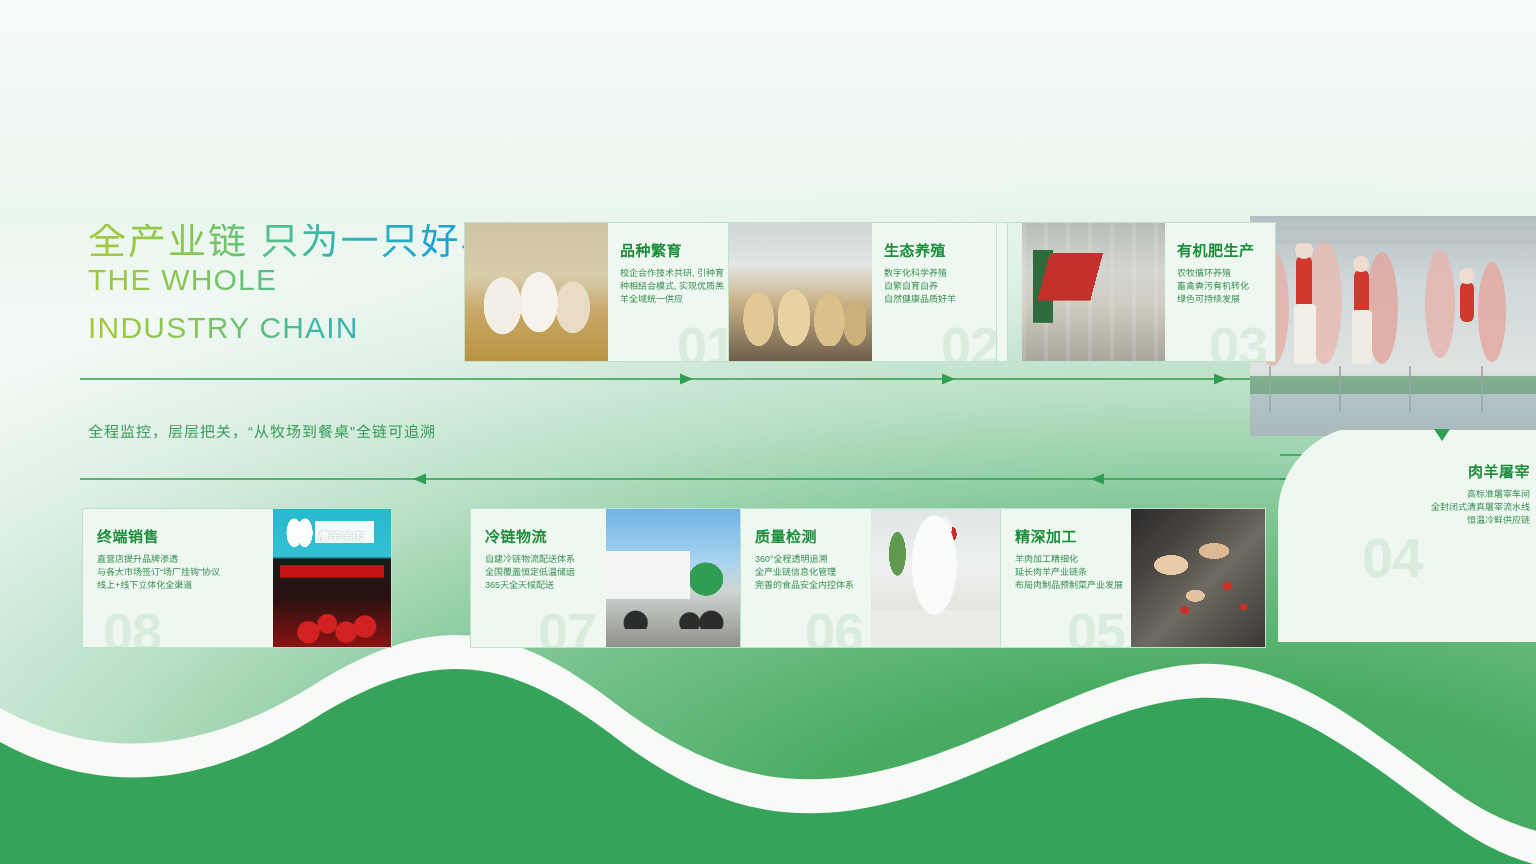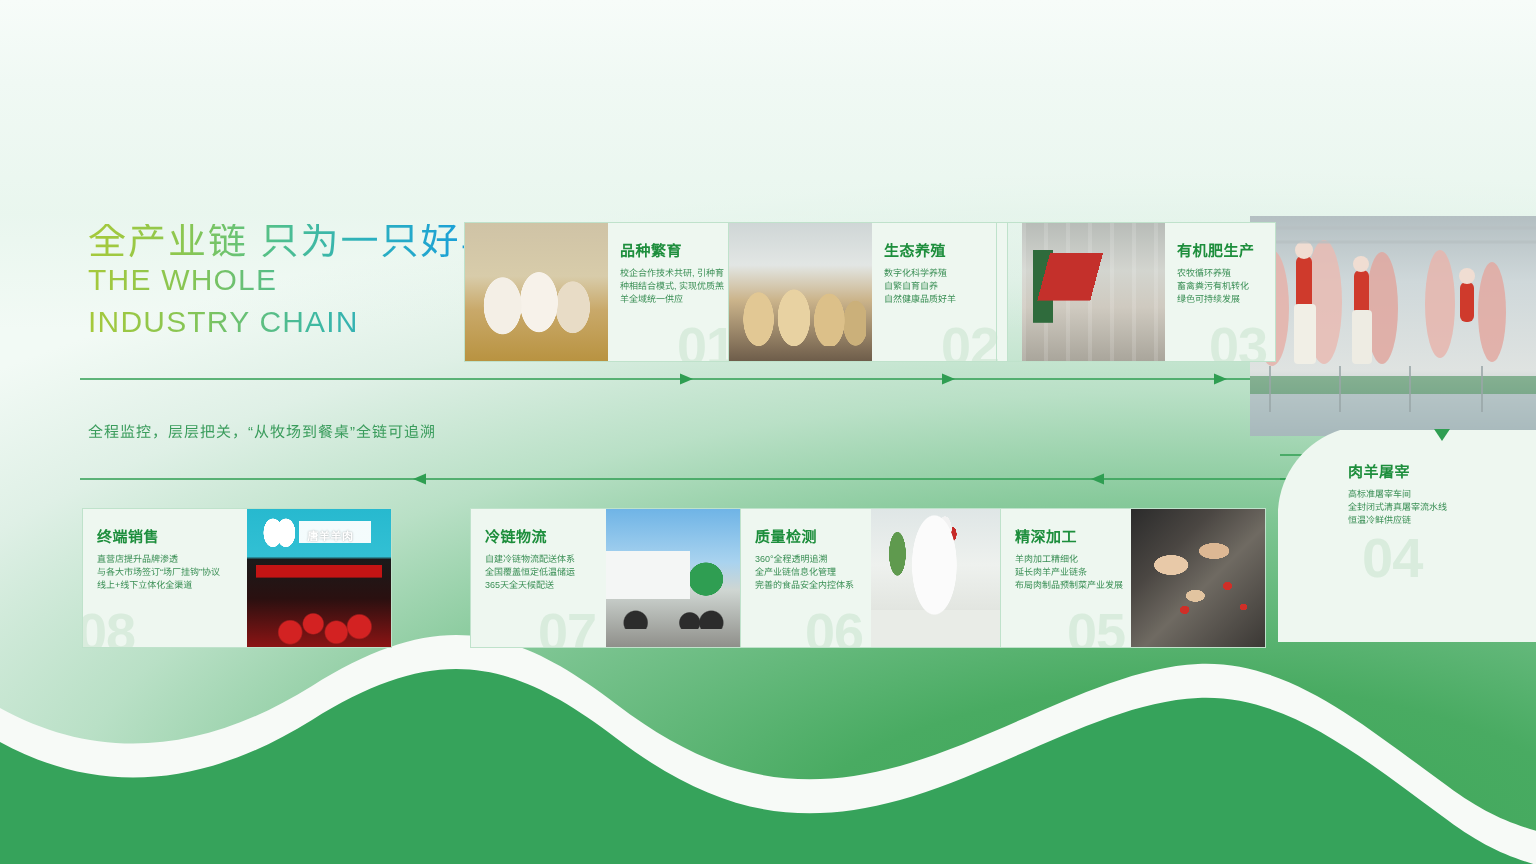--- a/index.html
+++ b/index.html
@@ -34,21 +34,21 @@
     background:linear-gradient(90deg,#a6c93b 0%, #8ec74e 22%, #4fbf8e 46%, #2bb0bf 68%, #1a9fd9 92%);
     -webkit-background-clip:text; background-clip:text; color:transparent;
     white-space:nowrap;
   }
   .hl-en {
     font-size:30px; line-height:36px; letter-spacing:1.2px; font-weight:400;
     background:linear-gradient(90deg,#a6c93b 0%, #86c555 25%, #3fb9a2 55%, #1a9fd9 88%);
     -webkit-background-clip:text; background-clip:text; color:transparent;
     white-space:nowrap; margin-top:4px;
   }
-  .hl-en2 { margin-top:6px; }
+  .hl-en2 { margin-top:12px; }
   .railtext {
     position:absolute; left:88px; top:420px;
     font-size:15px; letter-spacing:1px; color:#3a9c5c; white-space:nowrap;
   }
 
   
   .card {
     position:absolute; height:140px; display:flex; overflow:hidden;
     border:1px solid #bfe2cb;
   }
@@ -318,21 +318,21 @@
         <div class="c-line">绿色可持续发展</div>
       </div>
       <div class="c-num">03</div>
     </div>
   </div>
 
   <svg style="position:absolute;left:1250px;top:430px;width:286px;height:230px;" viewBox="0 0 286 230">
     <path d="M90,0 L286,0 L286,212 L28,212 L28,80 A90,90 0 0 1 90,0 Z" fill="#eef7f0"></path>
   </svg>
   <div id="card04">
-    <div style="padding:24px 6px 0 8px;">
+    <div style="padding:24px 6px 0 8px;text-align:right;">
       <div class="c-title">肉羊屠宰</div>
       <div class="c-lines">
         <div class="c-line">高标准屠宰车间</div>
         <div class="c-line">全封闭式清真屠宰流水线</div>
         <div class="c-line">恒温冷鲜供应链</div>
       </div>
     </div>
     <div class="c-num" style="left:22px;right:auto;bottom:50px;font-size:56px;">04</div>
   </div>
 
@@ -343,21 +343,21 @@
   <div class="card" style="left:82px;top:508px;width:310px;">
     <div class="txt pad-l">
       <div class="c-title">终端销售</div>
       <div class="c-lines">
         <div class="c-line">直营店提升品牌渗透</div>
         <div class="c-line">与各大市场签订“场厂挂钩”协议</div>
         <div class="c-line">线上+线下立体化全渠道</div>
       </div>
       <div class="c-num" style="right:112px;">08</div>
     </div>
-    <div class="photo" style="width:144px;">
+    <div class="photo" style="width:118px;">
       <div class="ph ph-store"></div>
       <div style="position:absolute;left:26%;top:10%;width:64%;height:17%;
                   display:flex;align-items:center;justify-content:center;
                   font-size:11px;font-weight:bold;color:#ffffff;letter-spacing:0.5px;
                   text-shadow:0 0 2px rgba(0,0,0,.35);">唐羊羊肉</div>
     </div>
   </div>
 
   <div class="card" style="left:470px;top:508px;width:272px;">
     <div class="txt pad-l">

